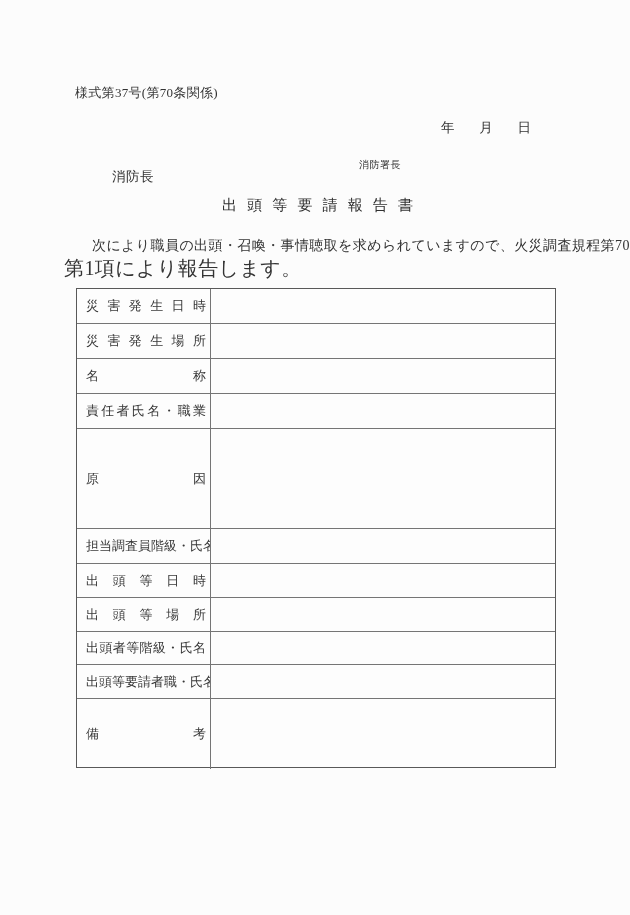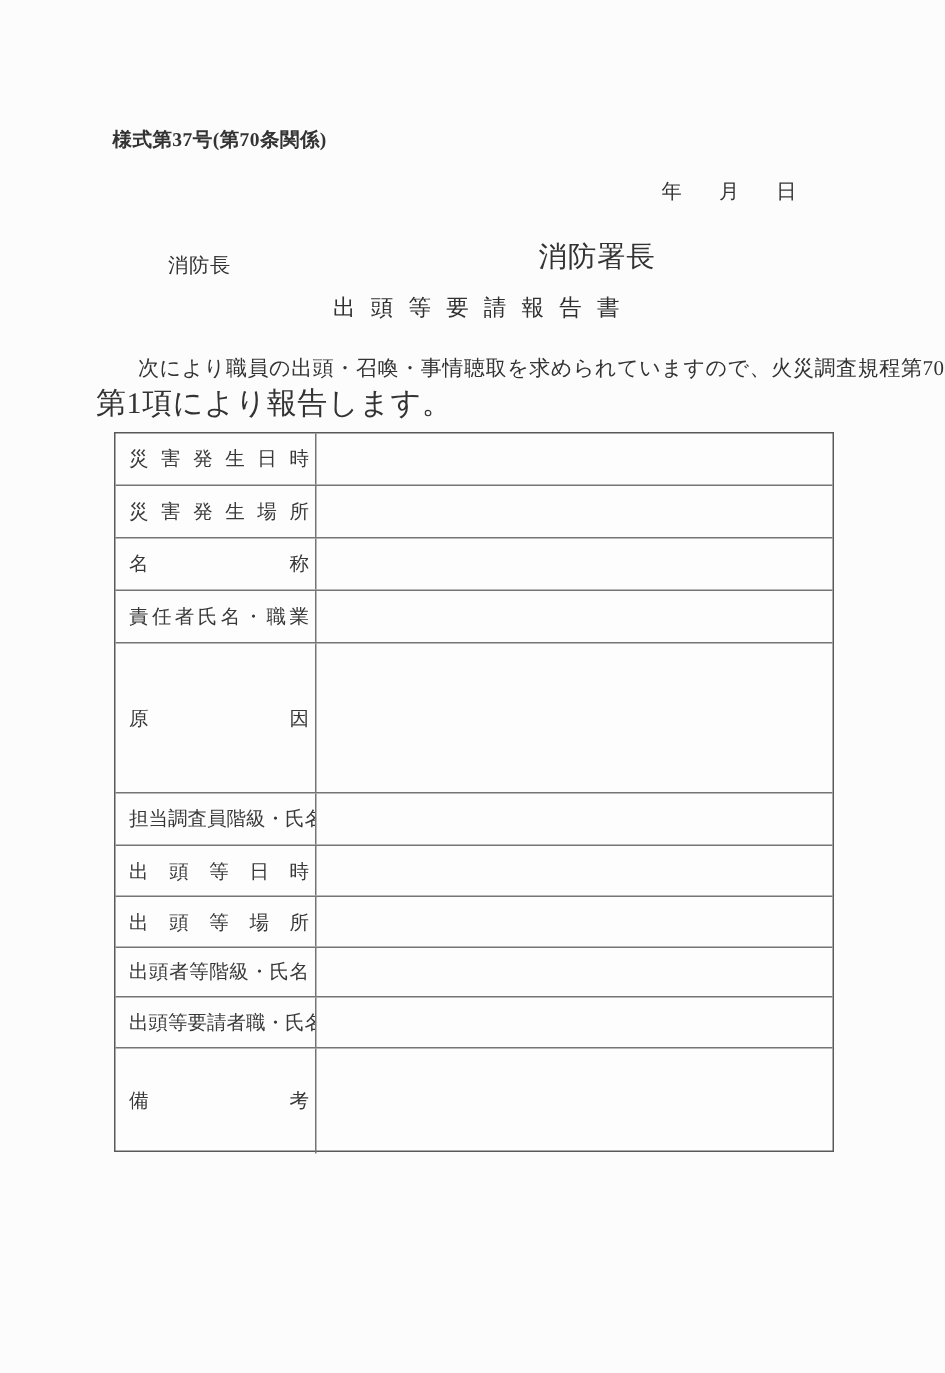--- a/index.html
+++ b/index.html
@@ -6,29 +6,29 @@
   html, body { width: 630px; height: 915px; }
   body {
     position: relative;
     background: #fcfcfc;
     font-family: "Liberation Serif", "DejaVu Serif", serif;
     color: #333333;
     overflow: hidden;
   }
   .abs { position: absolute; white-space: nowrap; }
 
-  .form-number { left: 75px; top: 84px; font-size: 13px; letter-spacing: 0.3px; font-weight: bold; }
+  .form-number { left: 75px; top: 84px; font-size: 13px; letter-spacing: 0.3px; }
 
   .date-line {
     left: 441px; top: 119px; width: 90px;
     display: flex; justify-content: space-between;
     font-size: 13.5px;
   }
   .addressee { left: 112px; top: 140px; font-size: 13.5px; letter-spacing: 0.5px; margin-top: 28px; }
-  .sender    { left: 359px; top: 158px; font-size: 19px; letter-spacing: 0.5px; }
+  .sender    { left: 359px; top: 158px; font-size: 10px; letter-spacing: 0.5px; }
 
   .doc-title {
     left: 222px; top: 196px; width: 191px;
     display: flex; justify-content: space-between;
     font-size: 15px; color: #303030;
   }
 
   .body-line1 { left: 92px; top: 237px; font-size: 14px; letter-spacing: 0.4px; }
   .body-line2 { left: 64px; top: 255px; font-size: 20px; letter-spacing: 0.4px; }
 

